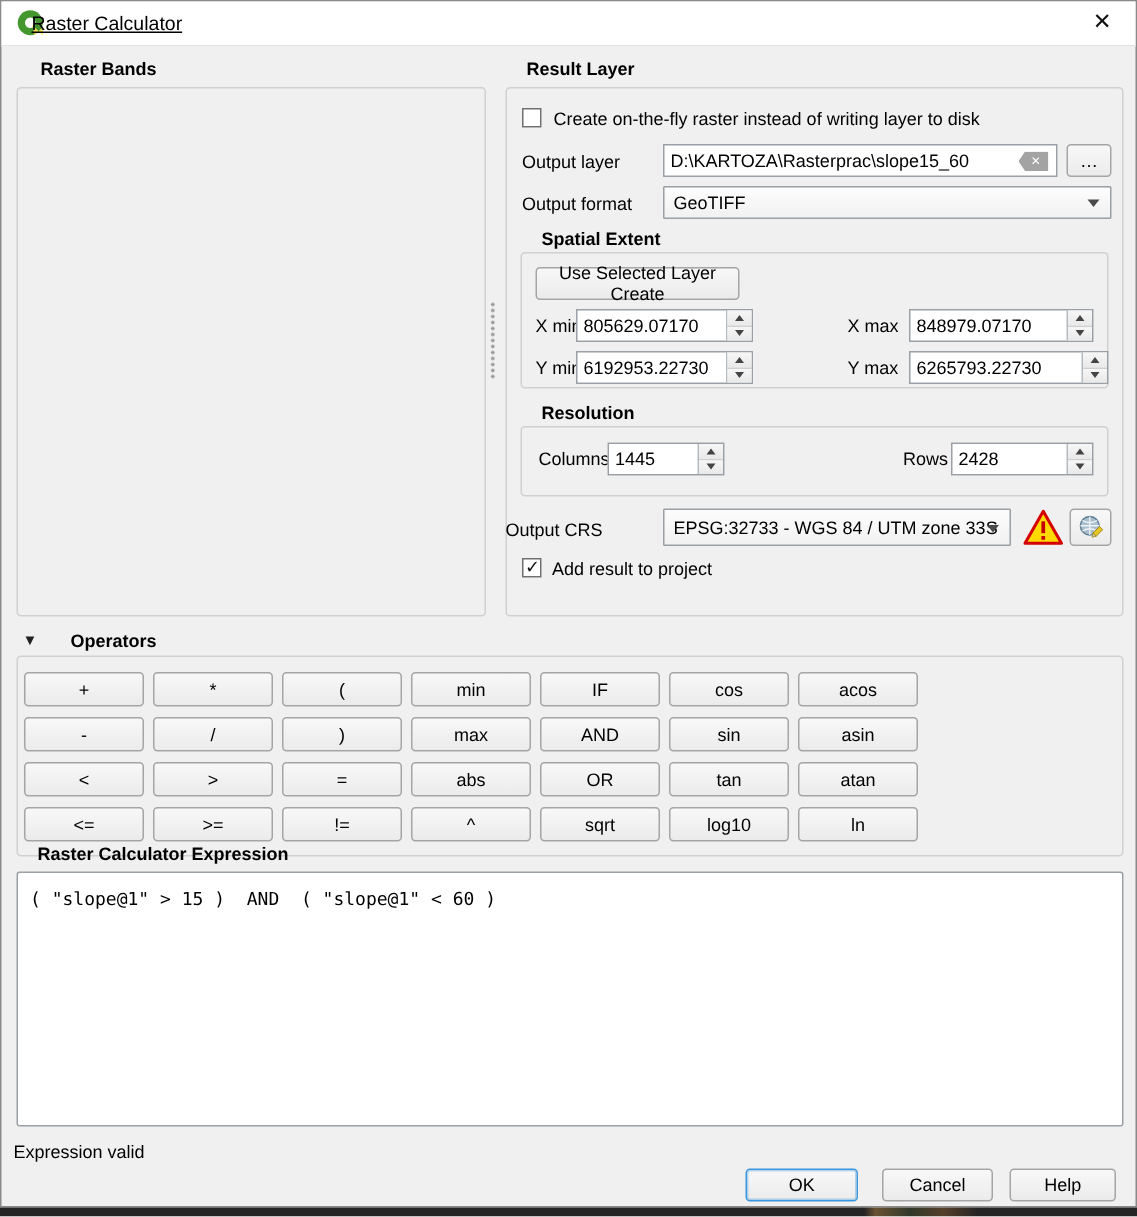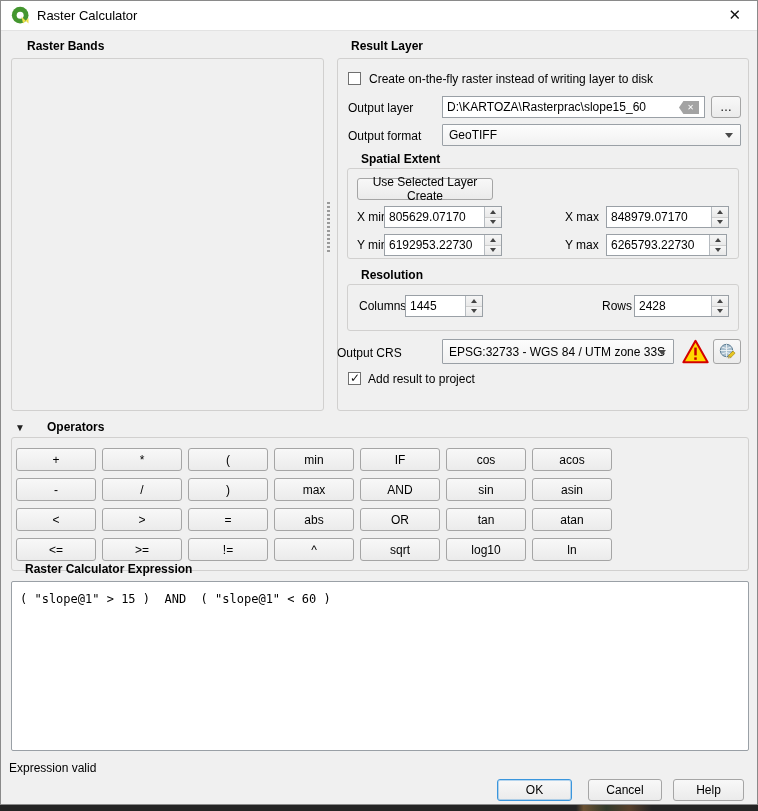--- a/index.html
+++ b/index.html
@@ -5,21 +5,21 @@
   * { margin:0; padding:0; box-sizing:border-box; }
   html,body { width:758px; height:811px; }
   body { font-family:"Liberation Sans","DejaVu Sans",sans-serif; font-size:12px; color:#000; background:#fff; }
   #app { position:relative; width:758px; height:811px; overflow:hidden; }
 
   .dialog { position:absolute; left:0; top:0; width:758px; height:805px; background:#f0f0f0; border:1px solid #8a8a8a; }
 
   
   .titlebar { position:absolute; left:0; top:0; width:100%; height:30px; background:#ffffff; border-bottom:1px solid #e3e3e3; }
   .titlebar .logo { position:absolute; left:10px; top:5px; }
-  .titlebar .title { position:absolute; left:36px; top:7px; font-size:13px; }
+  .titlebar .title { position:absolute; left:20px; top:7px; font-size:13px;text-decoration:underline; }
   .titlebar .close { position:absolute; right:16px; top:6px; font-size:15px; color:#111; cursor:pointer; line-height:1; }
 
   .section-label { position:absolute; font-weight:bold; font-size:12px;padding-left:14px; }
 
   .qgroup { position:absolute; border:1px solid #d1d0cf; border-radius:3px; background:#f0f0f0; }
 
   
   .qlist { position:absolute; background:#fff; border:1px solid #8f959b; overflow:hidden; }
   .qlist li { list-style:none; padding:1px 5px; height:16px; line-height:14px; cursor:default; }
   .qlist li.selected { background:#e6e6e6; }
@@ -146,21 +146,21 @@
       <span class="spin">
           <span class="cell up">
             <i class="tri-up"></i>
           </span>
           <span class="cell">
             <i class="tri-down"></i>
           </span>
         </span>
     </div>
     <span class="field-label" style="left:564px;top:237px;">Y max</span>
-    <div class="qspin" style="left:605px;top:233px;width:121px;height:22px;gap:12px;">
+    <div class="qspin" style="left:605px;top:233px;width:133px;height:22px;gap:12px;">
       <span class="qspin-val">6265793.22730</span>
       <span class="spin">
           <span class="cell up">
             <i class="tri-up"></i>
           </span>
           <span class="cell">
             <i class="tri-down"></i>
           </span>
         </span>
     </div>

